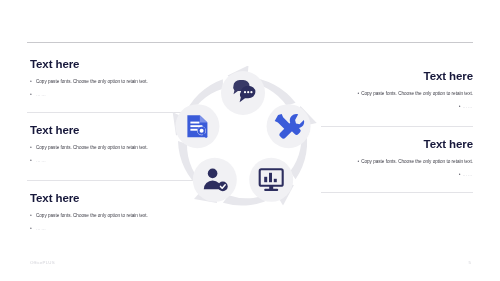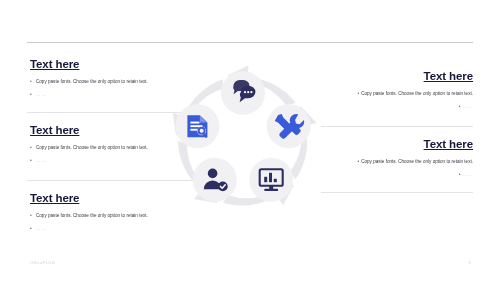--- a/index.html
+++ b/index.html
@@ -33,21 +33,20 @@
   .block {
     position: absolute;
   }
   .block h2 {
     margin: 0 0 6px 0;
     font-size: 11.5px;
     font-weight: bold;
     color: #17183b;
     letter-spacing: -0.1px;
     line-height: 1.1;
-    text-decoration: underline;
   }
   .block ul {
     margin: 0;
     padding: 0;
     list-style: none;
   }
   .block li {
     position: relative;
     font-size: 4.6px;
     color: #3a3a44;

